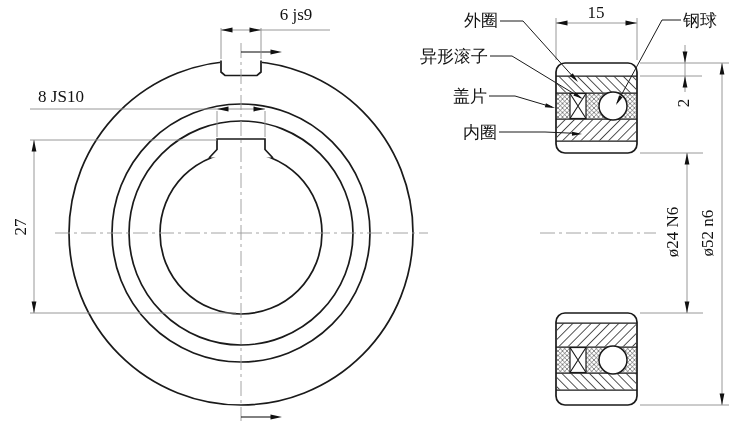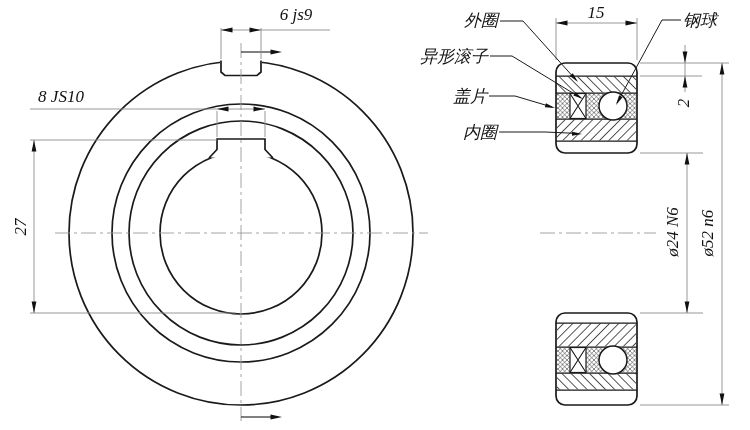--- a/index.html
+++ b/index.html
@@ -1,17 +1,17 @@
 <!DOCTYPE html>
 <html><head>
 <meta charset="utf-8">
 <style>
   html,body{margin:0;padding:0;background:#ffffff;}
   .stage{width:750px;height:430px;position:relative;background:#ffffff;overflow:hidden;
-         font-family:"Liberation Serif","DejaVu Serif",serif;font-style:italic;}
+         font-family:"Liberation Serif","DejaVu Serif",serif;}
   svg{display:block;}
   text{fill:#111111;}
   .dimtxt{font-size:17px;font-family:"Liberation Serif","DejaVu Serif",serif;}
   .cntxt{font-size:17px;font-family:"Liberation Serif","DejaVu Serif",serif;}
 </style>
 </head>
 <body>
 
 <div class="stage">
 <svg width="750" height="430" viewBox="0 0 750 430">

